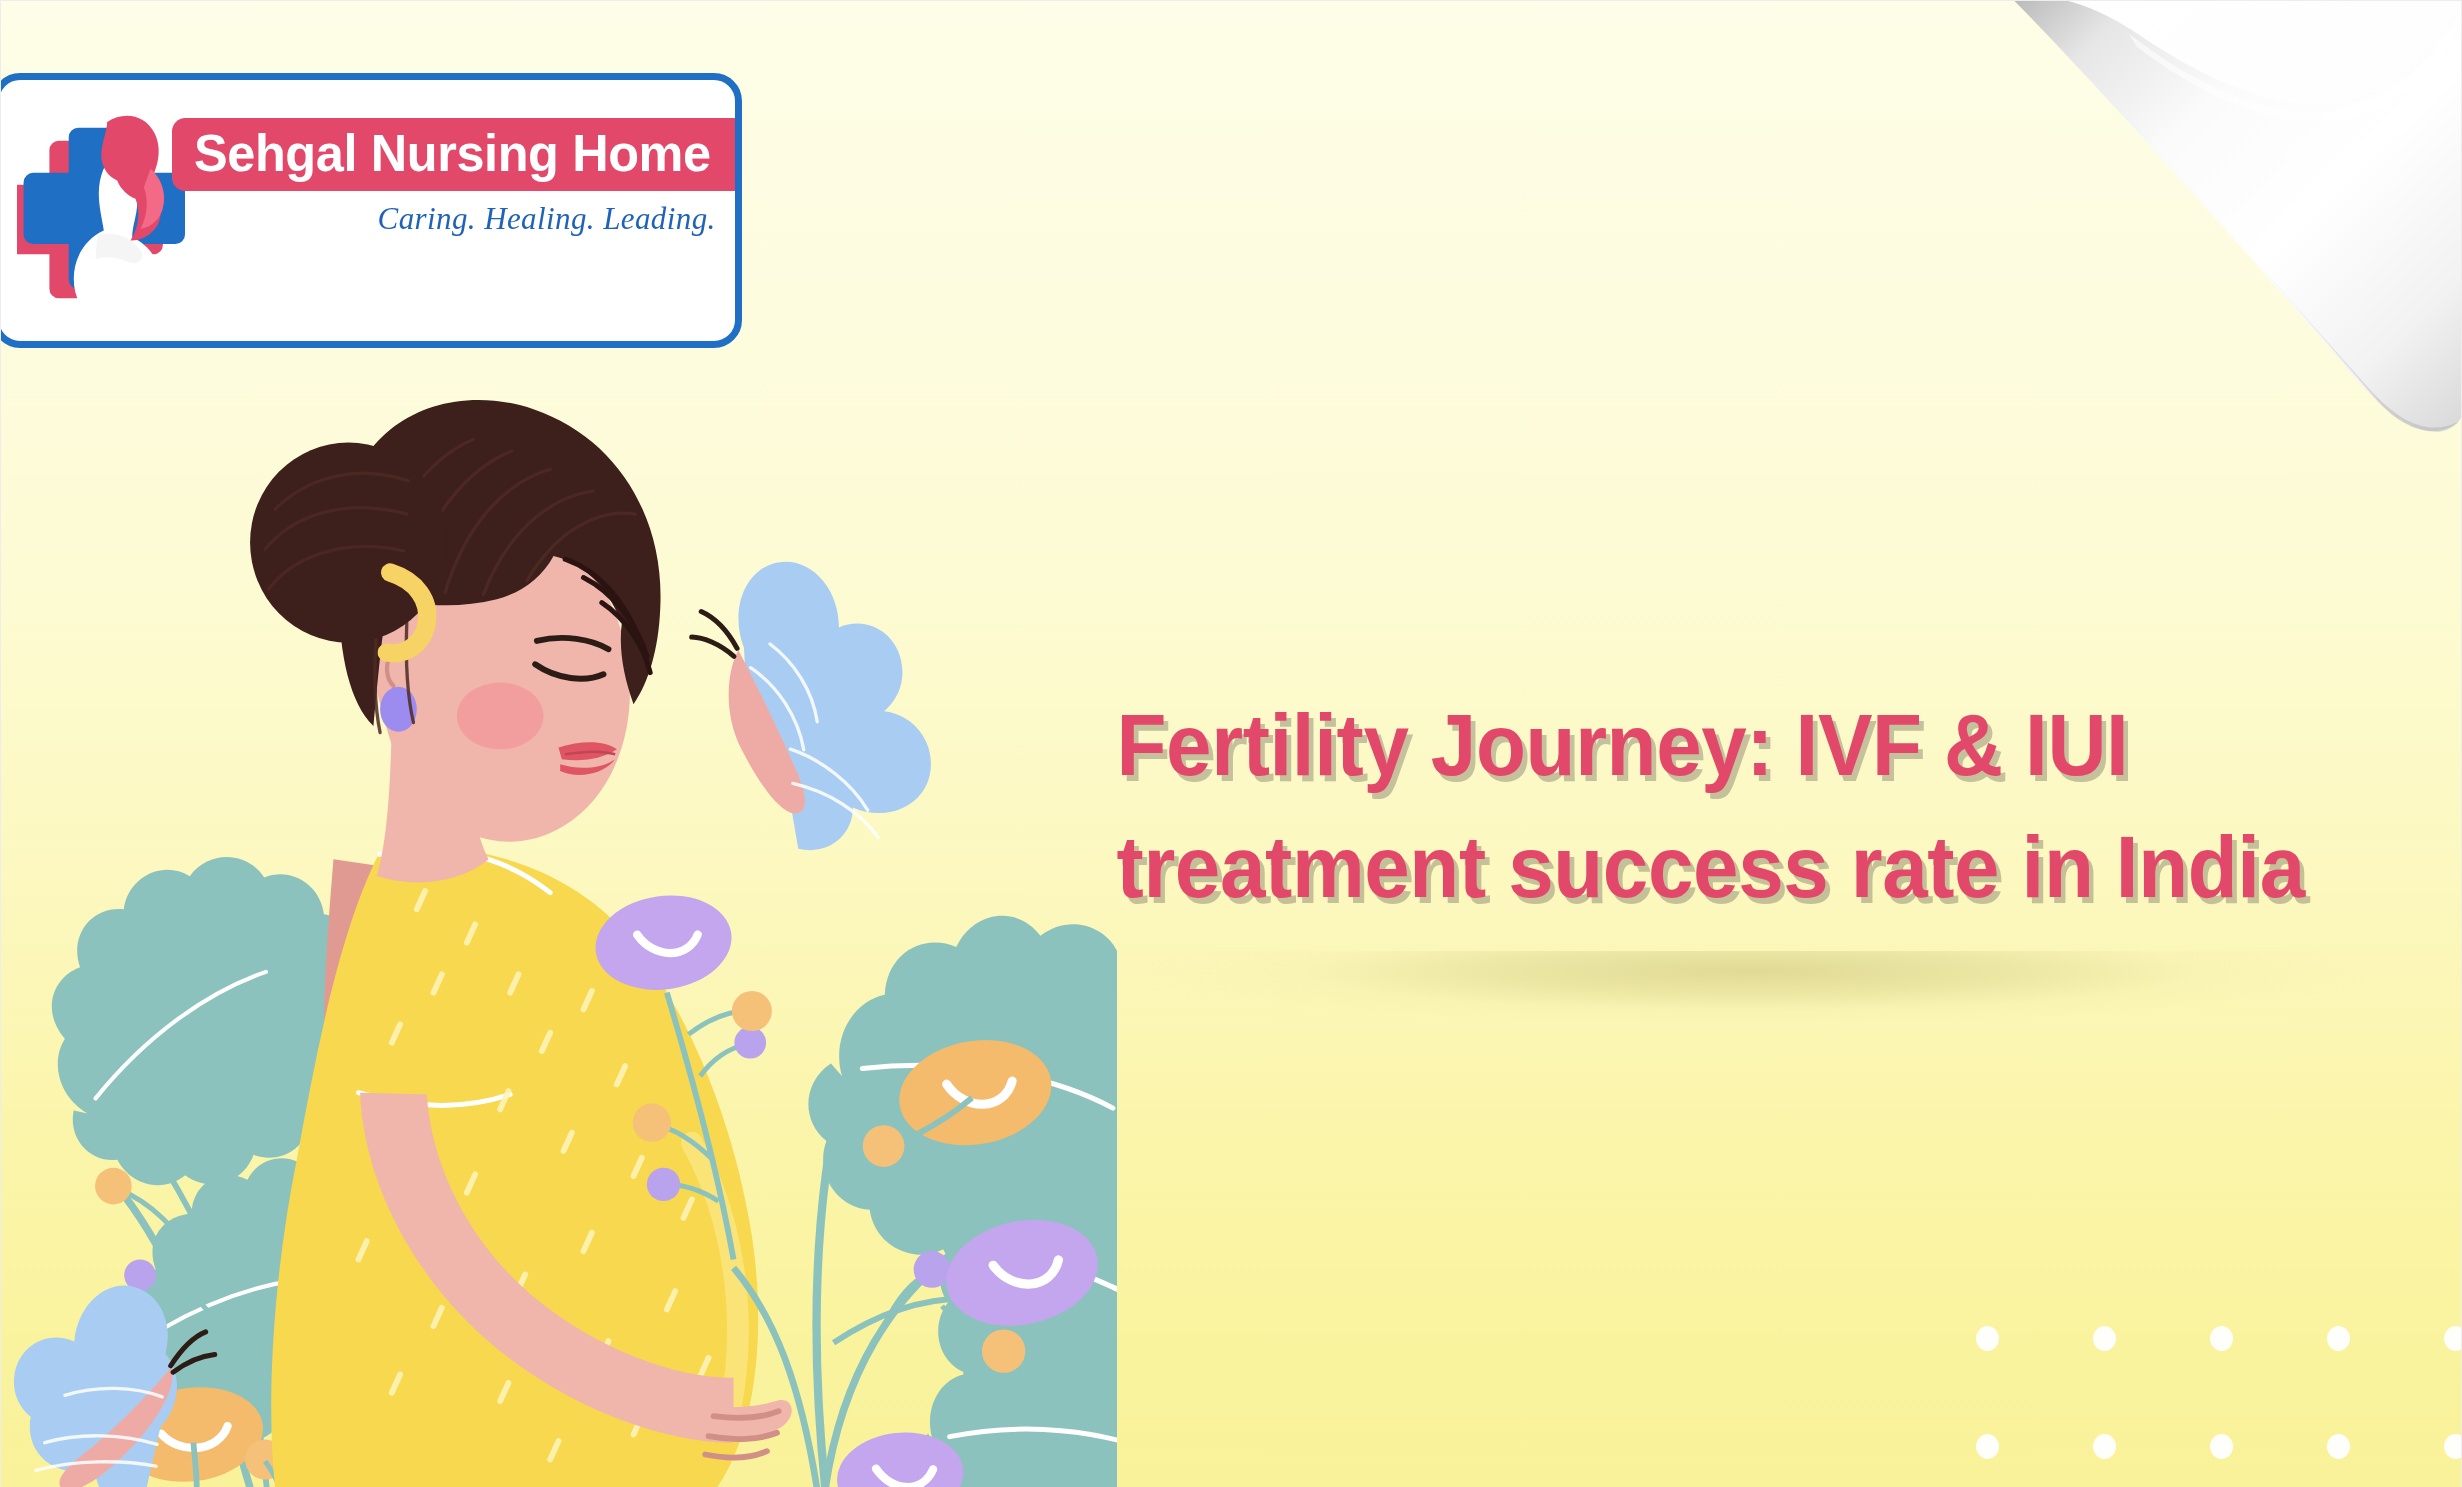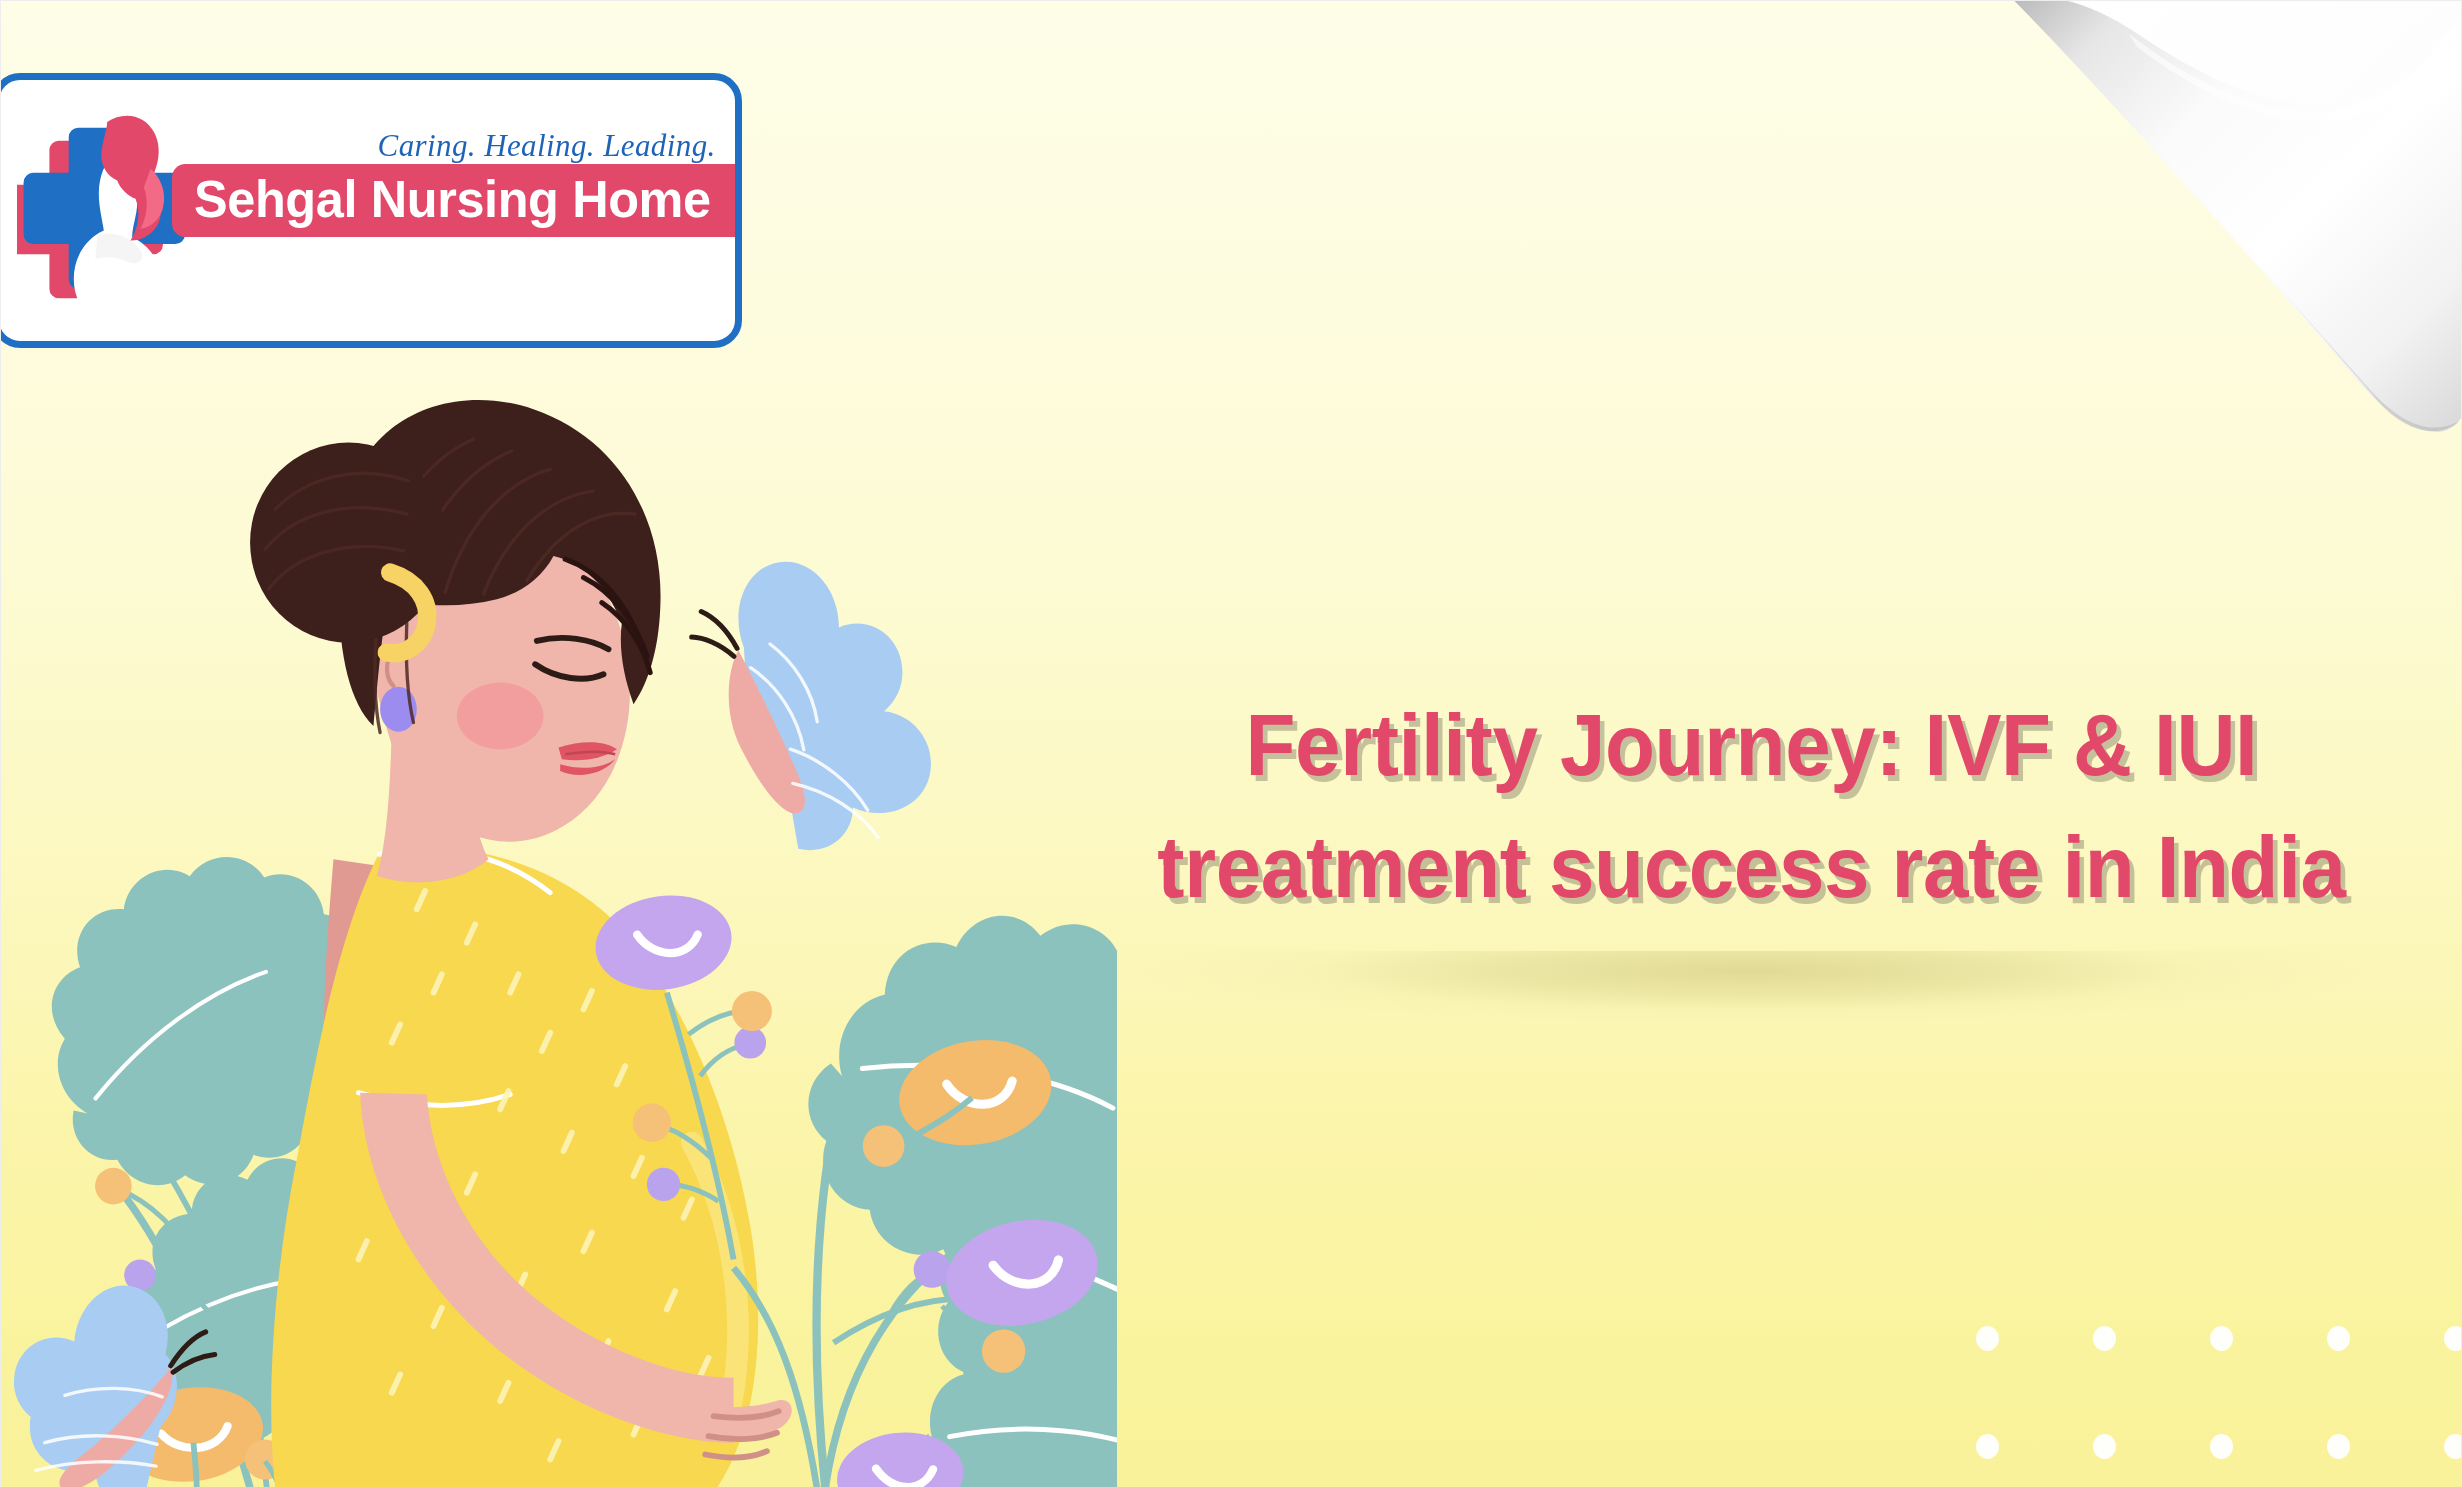--- a/index.html
+++ b/index.html
@@ -109,21 +109,21 @@
     z-index:50;
     pointer-events:none;
   }
   #page-curl svg{ width:100%; height:100%; display:block; }
 
   
   #title-block{
     position:absolute;
     left:1076px; top:684px;
     width:1351px;
-    text-align:center;
+    text-align:left;
     z-index:30;
   }
   .title-line{
     color:#e2486a;
     font-family:"Liberation Sans", sans-serif;
     font-weight:bold;
     font-size:87px;
     line-height:1.40;
     letter-spacing:-0.4px;
     white-space:nowrap;
@@ -536,24 +536,24 @@
                    c -6,14 -20,22 -34,22
                    c 10,-16 12,-34 6,-50
                    c -10,-4 -18,-12 -22,-22
                    c -14,-6 -22,-22 -18,-40
                    c 2,-12 6,-22 6,-30 Z" fill="#e2486a"></path>
           <path d="M160 110 c 14,12 20,32 14,50 c -4,12 -14,20 -26,22 c 8,-16 10,-34 4,-50 Z" fill="#f26a85"></path>
         </svg>
       </div>
 
       <div id="logo-textwrap">
-        <div id="logo-tagline">Caring. Healing. Leading.</div>
         <div id="logo-namebar">
           <div id="logo-name">Sehgal Nursing Home</div>
         </div>
+        <div id="logo-tagline">Caring. Healing. Leading.</div>
       </div>
 
     </div>
   </div>
 
   <div id="page-curl">
     <svg viewBox="0 0 560 540" xmlns="http://www.w3.org/2000/svg">
       <defs>
         <linearGradient id="curlFold" x1="0" y1="0" x2="1" y2="1">
           <stop offset="0%" stop-color="#b9b9b9"></stop>

